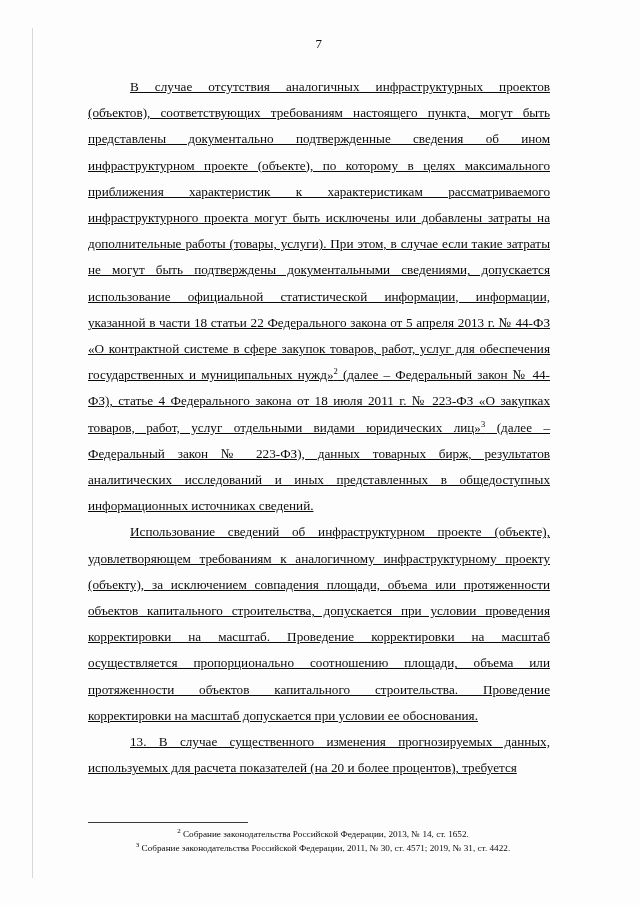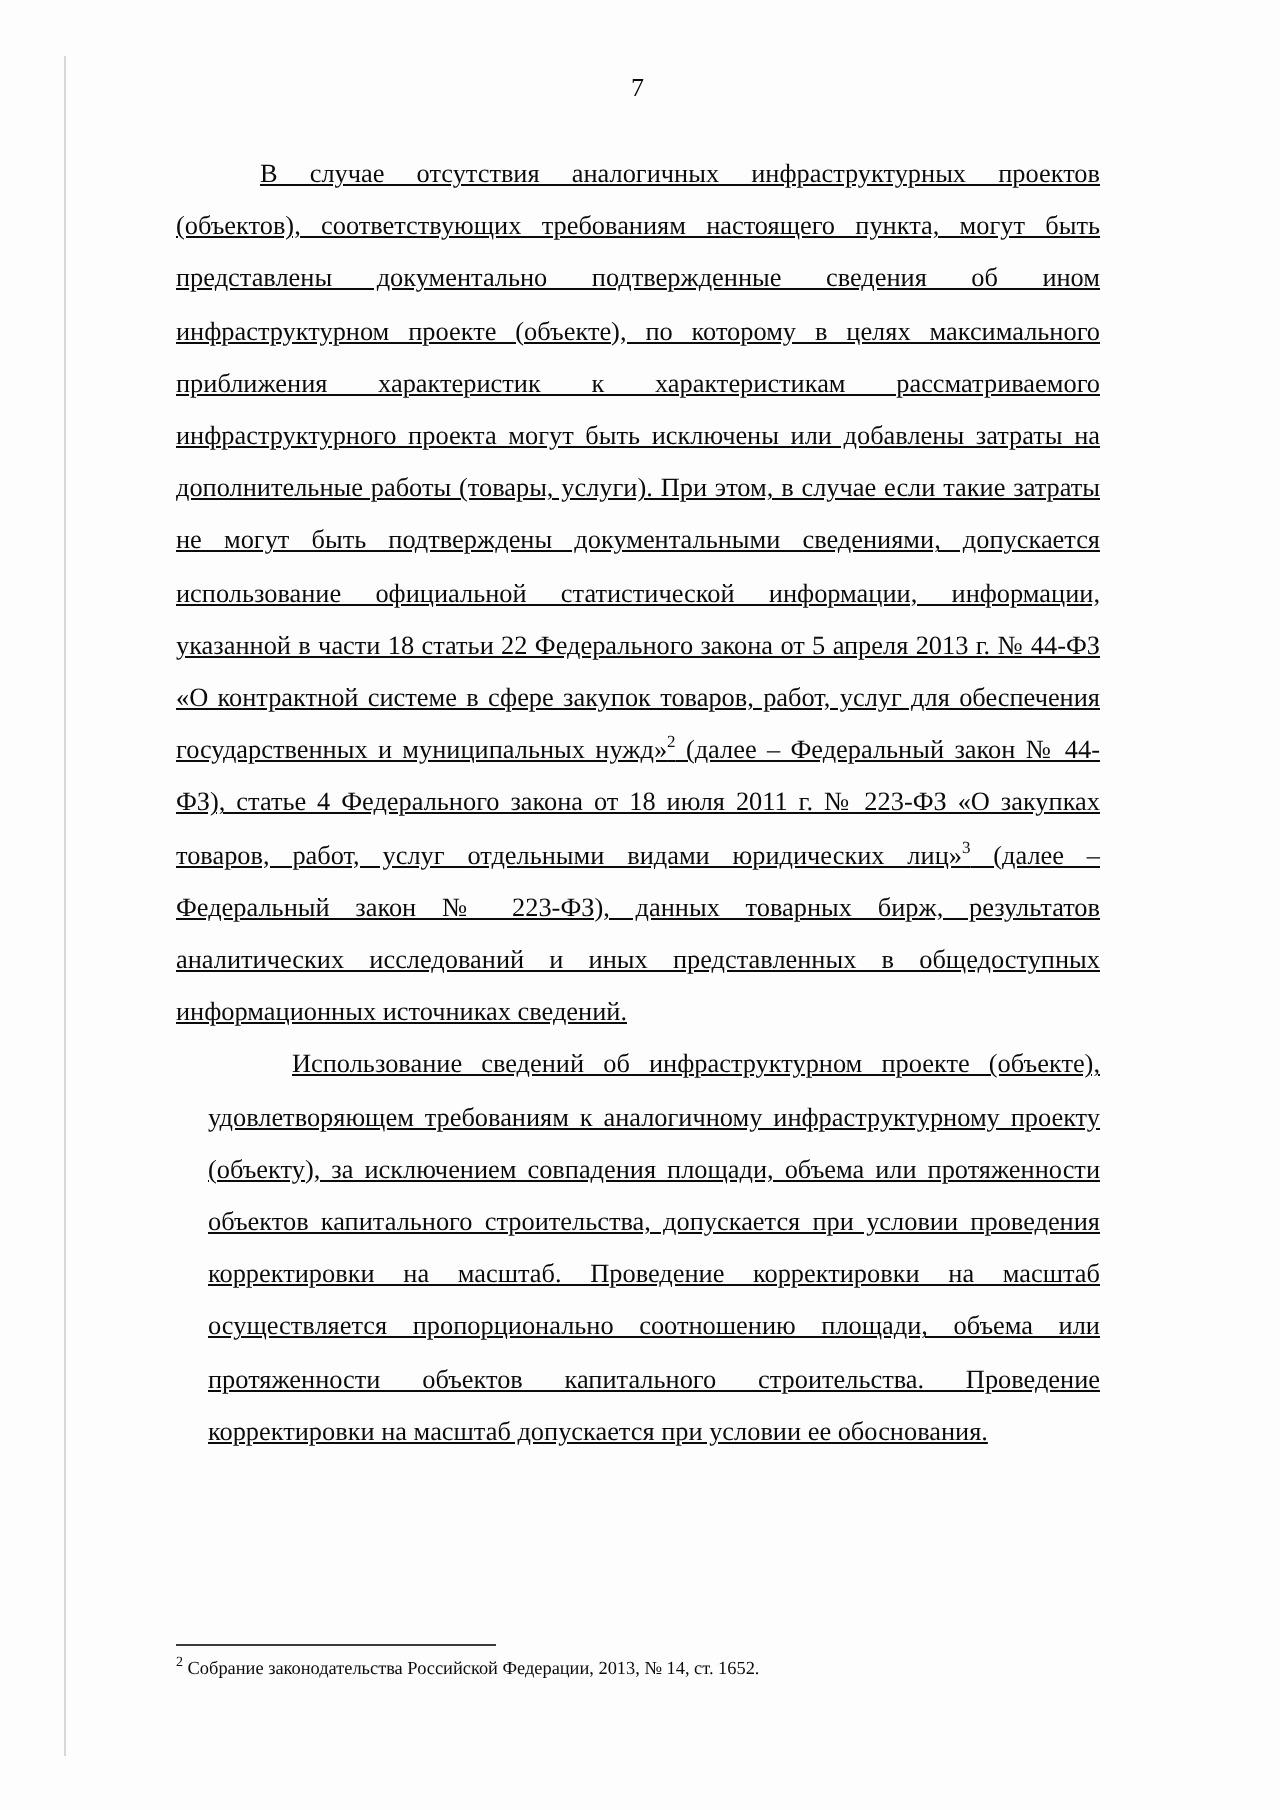--- a/index.html
+++ b/index.html
@@ -49,21 +49,20 @@
     line-height: 26.2px;
     text-align: justify;
     text-justify: inter-word;
     margin: 0 0 0 0;
     text-indent: 42px;
     hyphens: none;
     text-decoration: underline;
   }
   p.para + p.para {
     margin-top: 0;
-    margin-left: 16px;
   }
   sup {
     font-size: 8.5px;
     vertical-align: super;
     line-height: 0;
   }
   .footnote-sep {
     position: absolute;
     left: 88px;
     top: 822px;
@@ -73,21 +72,21 @@
   }
   .footnotes {
     position: absolute;
     left: 88px;
     top: 828px;
     width: 470px;
   }
   .footnote {
     font-size: 9.2px;
     line-height: 13.5px;
-    text-align: left;
+    text-align: center;
     margin: 0;
     white-space: nowrap;
   }
   .footnote sup {
     font-size: 7px;
   }
 </style>
 </head>
 <body>
 
@@ -96,22 +95,24 @@
   <div class="margin-rule"></div>
 
   <div class="content">
 
     <div class="page-number">7</div>
 
     <p class="para"><span>В случае отсутствия аналогичных инфраструктурных проектов (объектов), соответствующих требованиям настоящего пункта, могут быть представлены документально подтвержденные сведения об ином инфраструктурном проекте (объекте), по которому в целях максимального приближения характеристик к характеристикам рассматриваемого инфраструктурного проекта могут быть исключены или добавлены затраты на дополнительные работы (товары, услуги). При этом, в случае если такие затраты не могут быть подтверждены документальными сведениями, допускается использование официальной статистической информации, информации, указанной в части 18 статьи 22 Федерального закона от 5 апреля 2013 г. № 44-ФЗ «О контрактной системе в сфере закупок товаров, работ, услуг для обеспечения государственных и муниципальных нужд»</span><sup>2</sup><span> (далее – Федеральный закон № 44-ФЗ), статье 4 Федерального закона от 18 июля 2011 г. № 223-ФЗ «О закупках товаров, работ, услуг отдельными видами юридических лиц»</span><sup>3</sup><span> (далее – Федеральный закон № 223-ФЗ), данных товарных бирж, результатов аналитических исследований и иных представленных в общедоступных информационных источниках сведений.</span></p>
 
     <p class="para">Использование сведений об инфраструктурном проекте (объекте), удовлетворяющем требованиям к аналогичному инфраструктурному проекту (объекту), за исключением совпадения площади, объема или протяженности объектов капитального строительства, допускается при условии проведения корректировки на масштаб. Проведение корректировки на масштаб осуществляется пропорционально соотношению площади, объема или протяженности объектов капитального строительства. Проведение корректировки на масштаб допускается при условии ее обоснования.</p>
 
+    <p class="para">13. В случае существенного изменения прогнозируемых данных, используемых для расчета показателей (на 20 и более процентов), требуется</p>
 
   </div>
 
   <div class="footnote-sep"></div>
 
   <div class="footnotes">
     <p class="footnote"><sup>2</sup> <span>Собрание законодательства Российской Федерации, 2013, № 14, ст. 1652.</span></p>
+    <p class="footnote"><sup>3</sup> <span>Собрание законодательства Российской Федерации, 2011, № 30, ст. 4571; 2019, № 31, ст. 4422.</span></p>
   </div>
 
 </div>
 
 </body></html>

